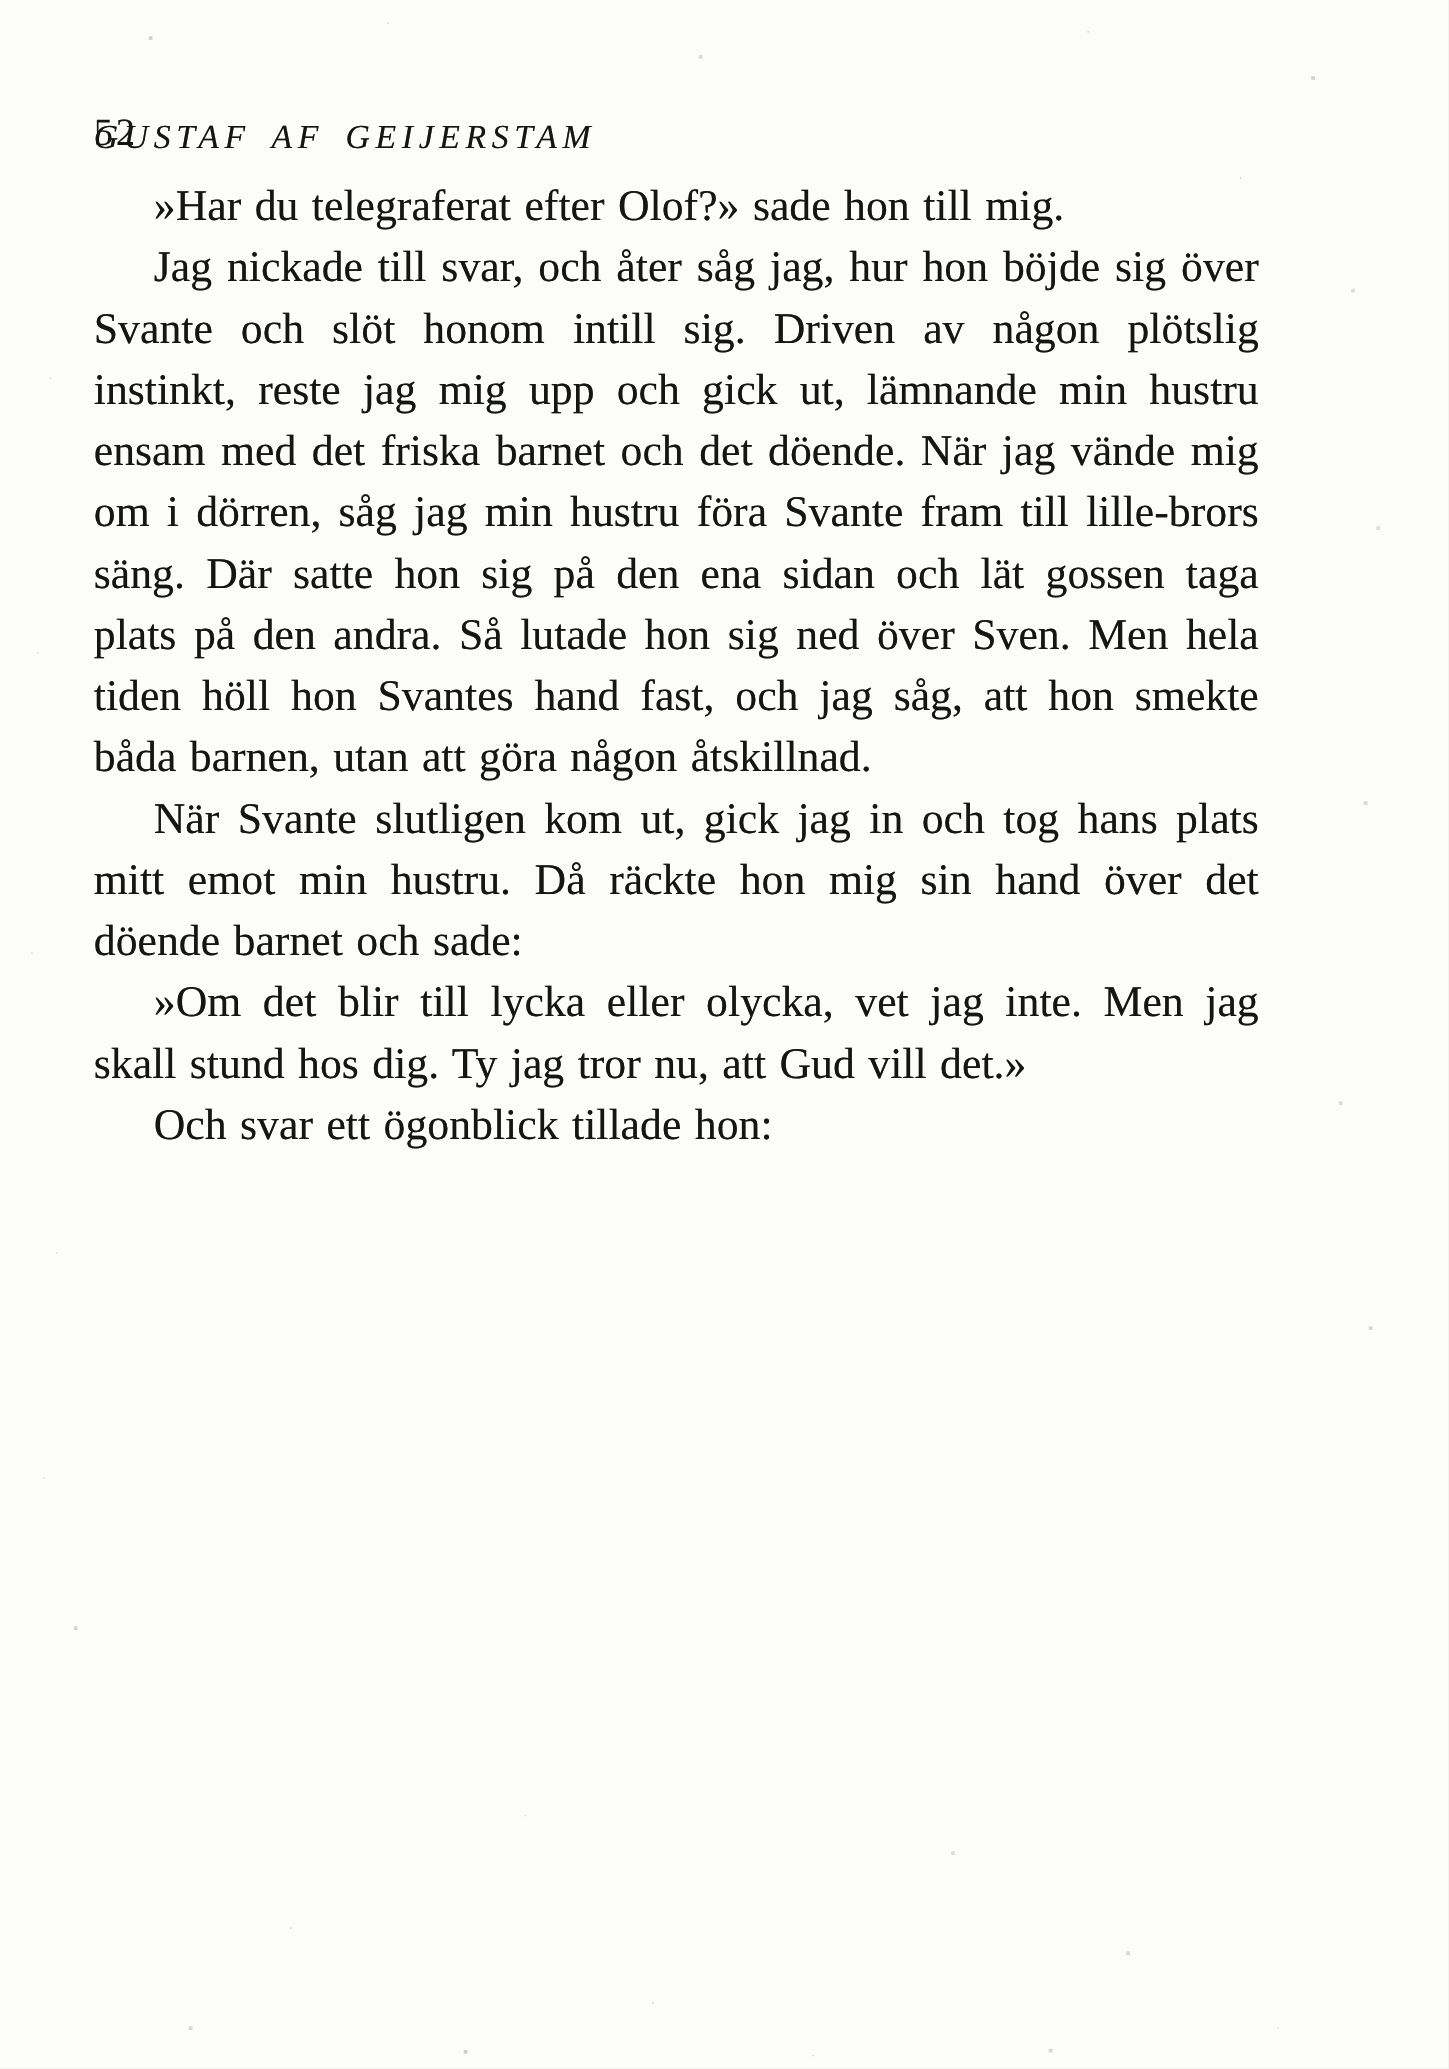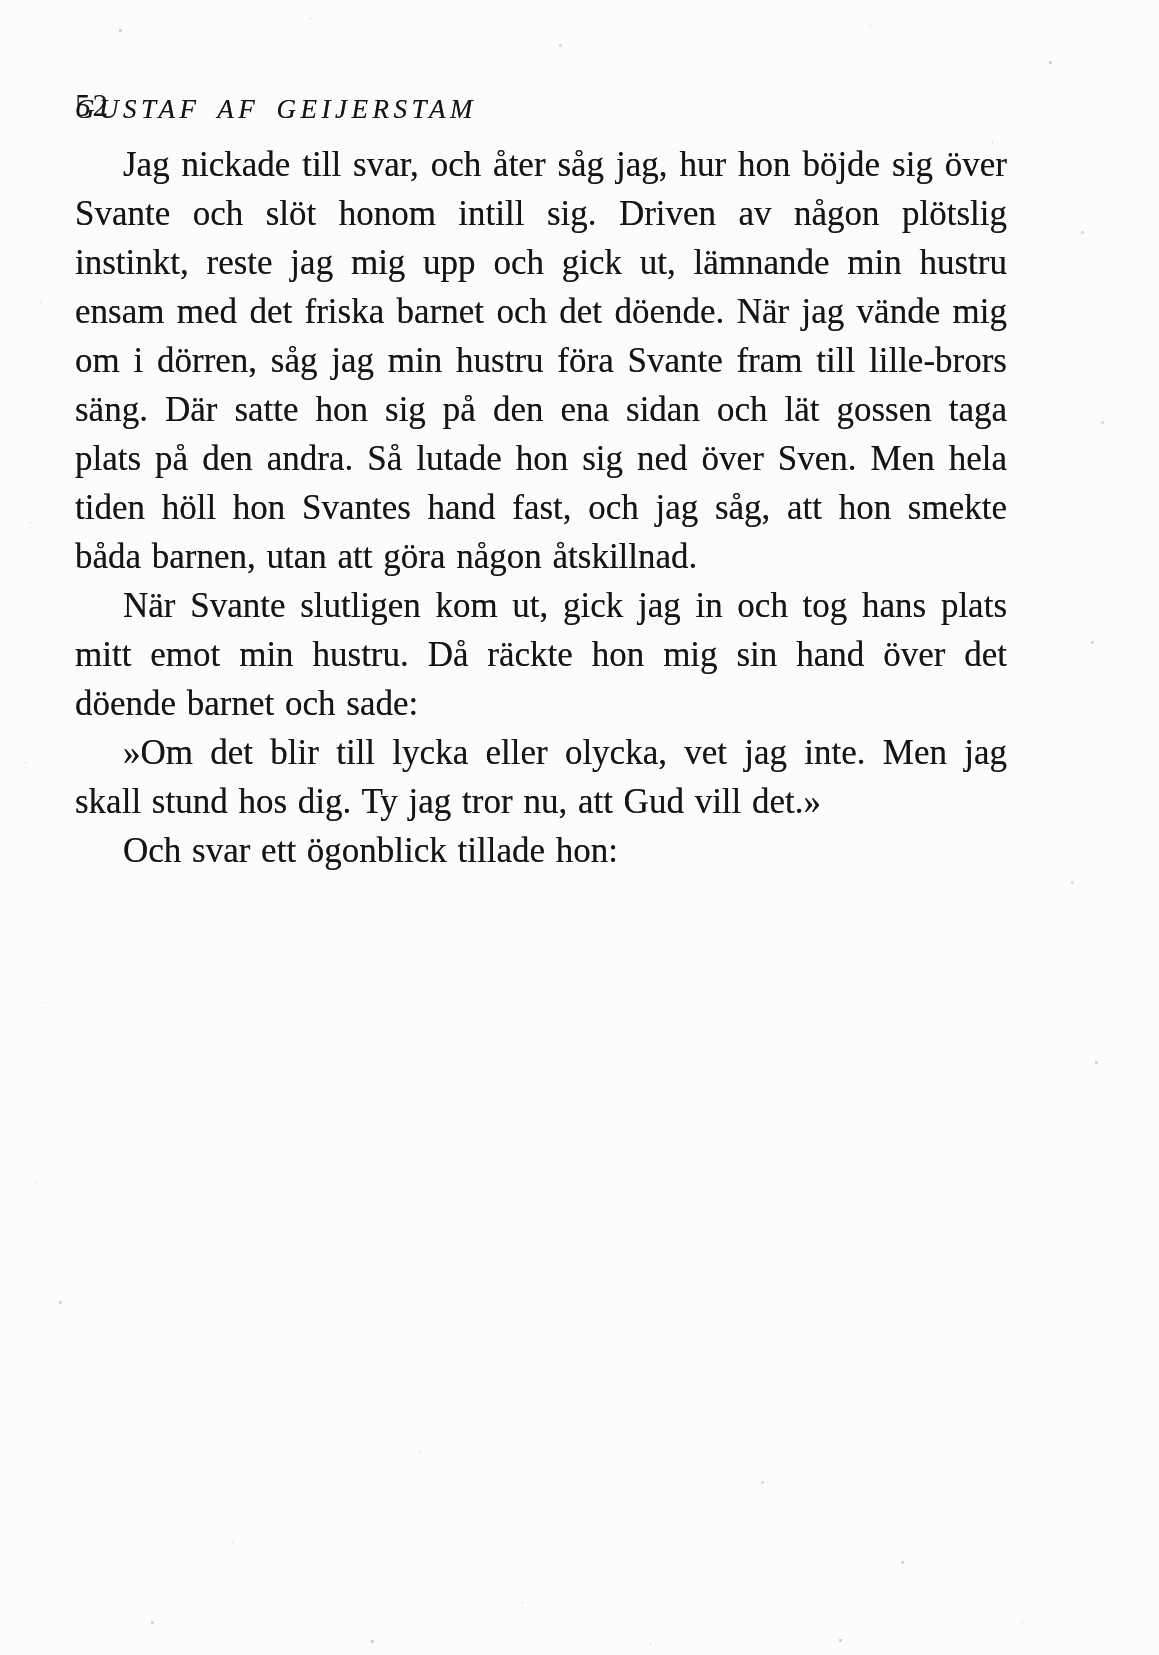--- a/index.html
+++ b/index.html
@@ -101,18 +101,19 @@
 
 <div class="page">
   <div class="speckles"></div>
 
   <div class="header">
     <span class="page-number">52</span>
     <span class="running-title">GUSTAF AF GEIJERSTAM</span>
   </div>
 
   <div class="body-text">
+    <p>»Har du telegraferat efter Olof?» sade hon till mig.</p>
     <p>Jag nickade till svar, och åter såg jag, hur hon böjde sig över Svante och slöt honom intill sig. Driven av någon plötslig instinkt, reste jag mig upp och gick ut, lämnande min hustru ensam med det friska barnet och det döende. När jag vände mig om i dörren, såg jag min hustru föra Svante fram till lille-brors säng. Där satte hon sig på den ena sidan och lät gossen taga plats på den andra. Så lutade hon sig ned över Sven. Men hela tiden höll hon Svantes hand fast, och jag såg, att hon smekte båda barnen, utan att göra någon åtskillnad.</p>
     <p>När Svante slutligen kom ut, gick jag in och tog hans plats mitt emot min hustru. Då räckte hon mig sin hand över det döende barnet och sade:</p>
     <p>»Om det blir till lycka eller olycka, vet jag inte. Men jag skall stund hos dig. Ty jag tror nu, att Gud vill det.»</p>
     <p>Och svar ett ögonblick tillade hon:</p>
   </div>
 </div>
 
 </body></html>

